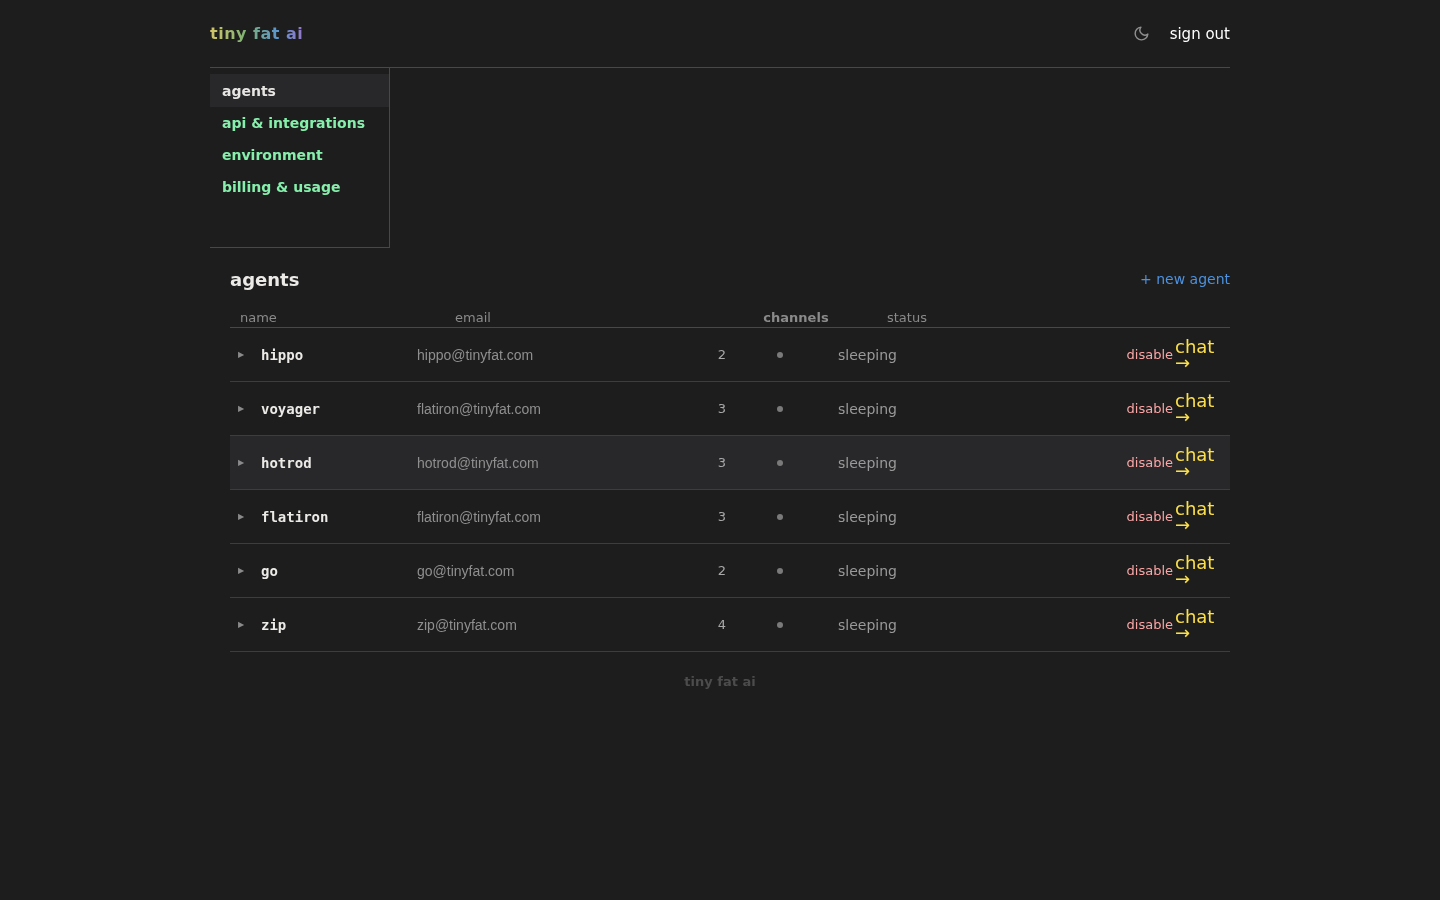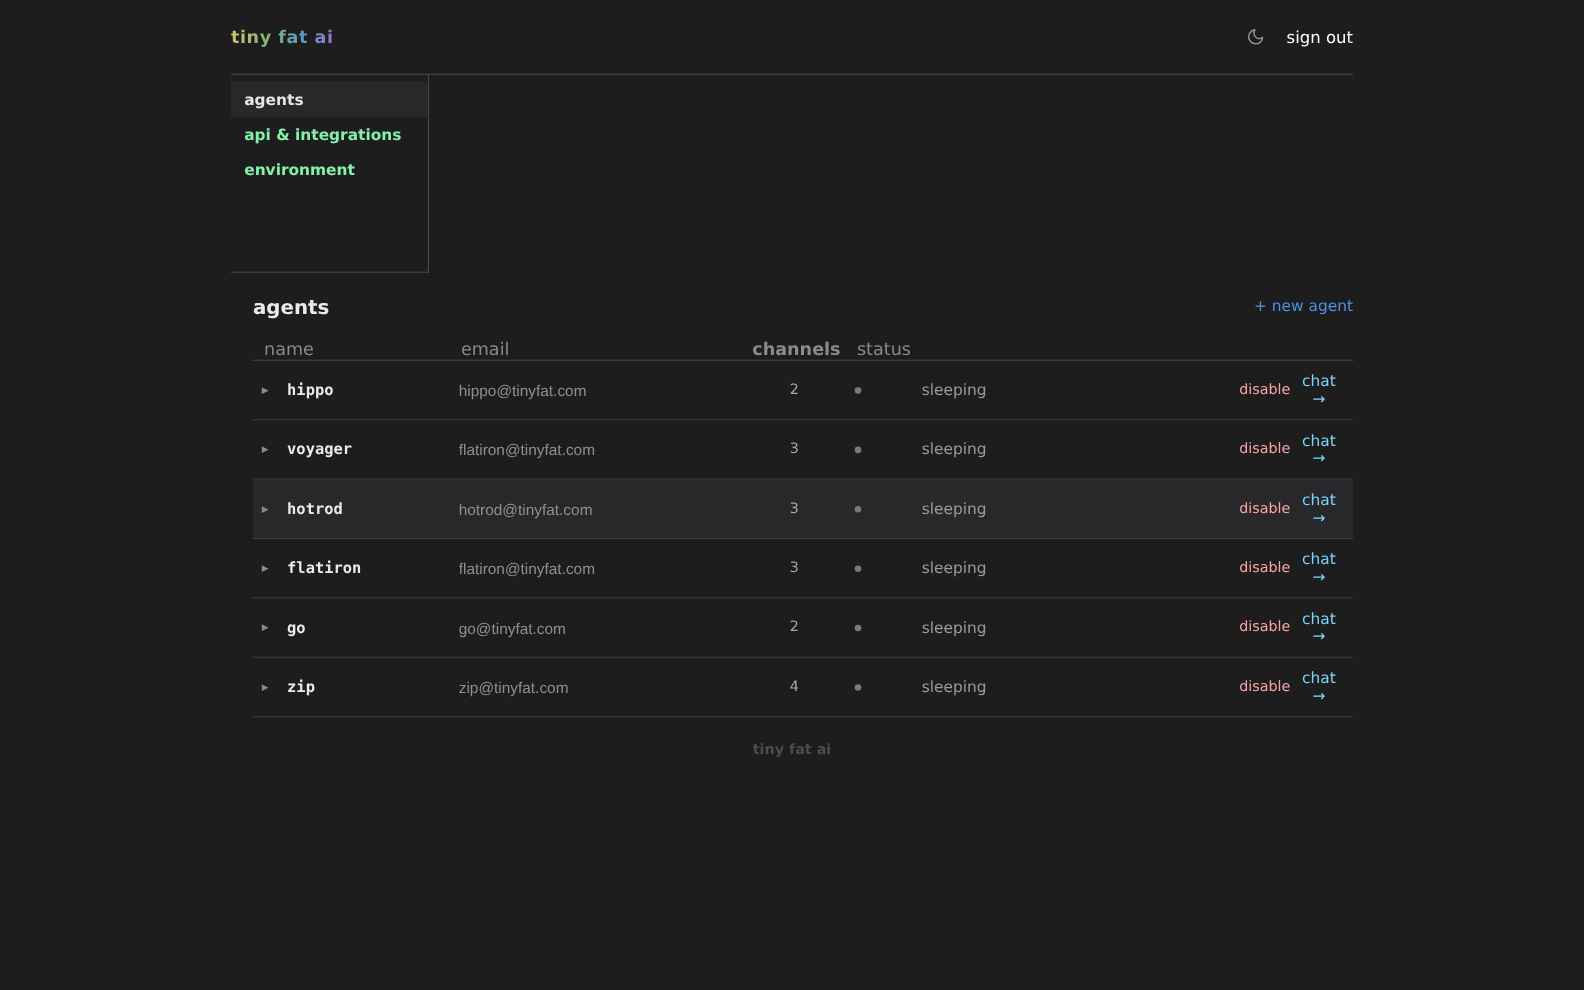--- a/index.html
+++ b/index.html
@@ -70,21 +70,21 @@
 
   
   .thead {
     margin-top: 18px;
     display: grid;
     grid-template-columns: 179px 250px 110px 1fr;
     align-items: center;
     height: 20px;
     padding: 0 7px 0 10px;
     border-bottom: 1px solid #484848;
-    font-size: 16px; color: #8a8a8a;
+    font-size: 13px; color: #8a8a8a; gap: 36px;
   }
   .th-channels { text-align: center; font-weight: bold; }
   .trow {
     display: grid;
     grid-template-columns: 23px 156px 250px 110px 1fr 58px 50px;
     align-items: center;
     height: 54px;
     padding: 0 7px 0 8px;
     border-bottom: 1px solid #3d3d3d;
   }
@@ -105,22 +105,22 @@
   .cell.status { display: flex; align-items: center; gap: 7px; }
   .dot { width: 6px; height: 6px; border-radius: 50%; background: #7a7a7a; }
   .status-text { font-size: 14px; color: #9a9a9a; margin-left: 48px; }
   .disable-btn {
     background: none; border: none; cursor: pointer;
     font-size: 13px; color: #fca5a5; text-align: right;
     font-family: "DejaVu Sans", "Liberation Sans", sans-serif;
     justify-self: end;
   }
   .chat-link {
-    justify-self: end; width: 48px; text-align: center;
-    font-size: 14px; color: #7dd3fc; line-height: 16px;
+    justify-self: end; width: 48px; text-align: left;
+    font-size: 18px; color: #fde047; line-height: 16px;
     text-decoration: none; cursor: pointer;
   }
   .chat-arrow { display: block; }
 
   
   .footer {
     margin-top: 22px; text-align: center;
     font-size: 13px; font-weight: bold; color: #4c4c4c;
   }
 </style>
@@ -151,20 +151,23 @@
   </div>
 
   <div class="side-item">
     <span class="side-label">api &amp; integrations</span>
   </div>
 
   <div class="side-item">
     <span class="side-label">environment</span>
   </div>
 
+  <div class="side-item">
+    <span class="side-label">billing &amp; usage</span>
+  </div>
 </nav>
 
     <div class="main">
       <div class="main-head">
         <h1 class="page-title">agents</h1>
         <a class="new-agent">+ new agent</a>
       </div>
 
       <div class="thead">
         <span>name</span>

